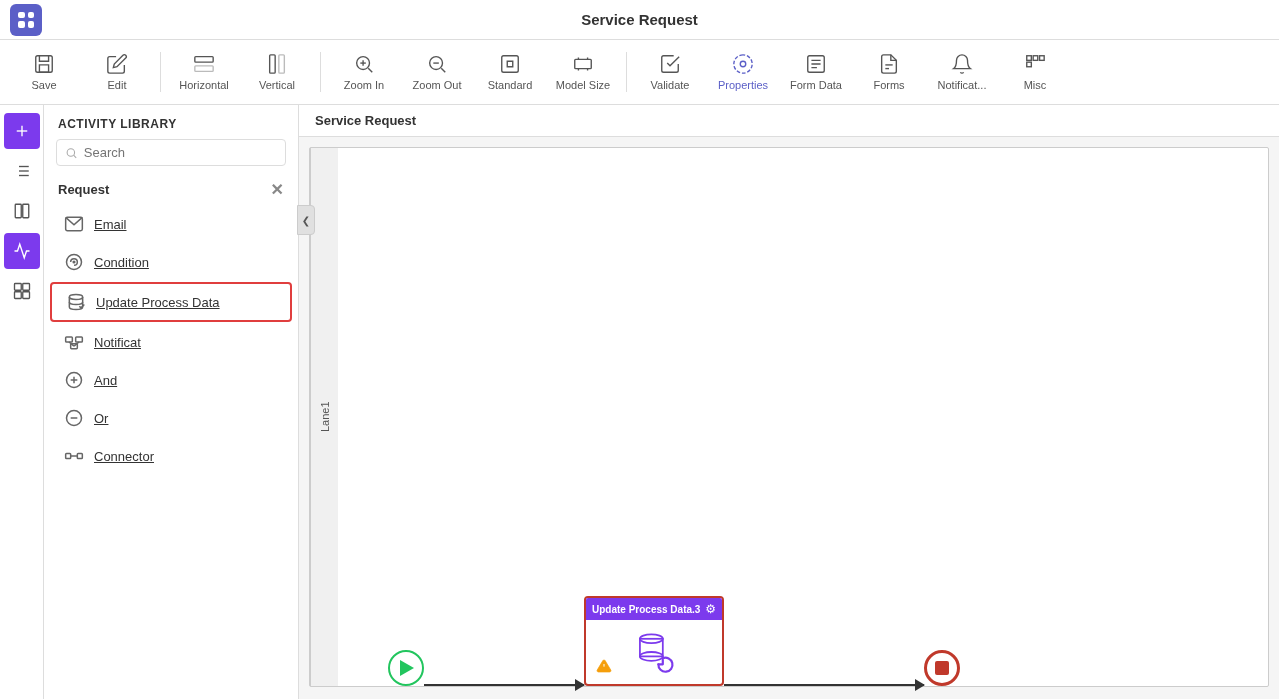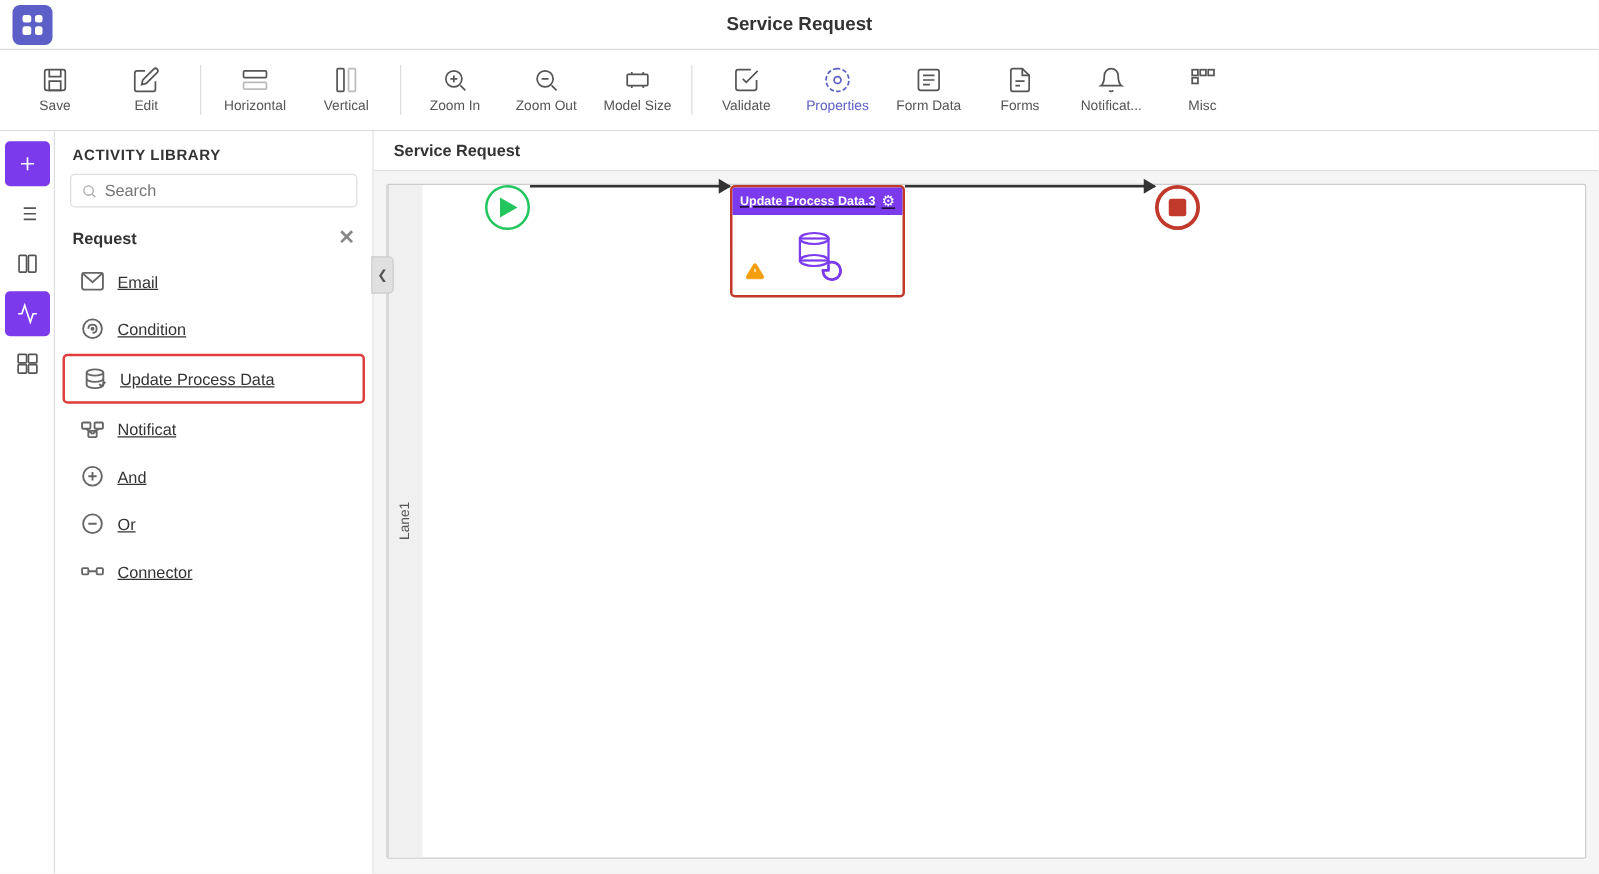--- a/index.html
+++ b/index.html
@@ -214,22 +214,21 @@
     }
 
     
     #flow-container {
       position: absolute;
       left: 38px;
       top: 0;
       right: 0;
       bottom: 0;
       display: flex;
-      align-items: flex-start;
-      text-decoration: underline;
+      align-items: flex-end;
     }
 
     
     .start-event {
       width: 36px;
       height: 36px;
       border-radius: 50%;
       border: 2px solid #22c55e;
       background: #fff;
       display: flex;
@@ -389,20 +388,27 @@
 
   <div class="toolbar-item">
     <svg viewBox="0 0 24 24">
         <circle cx="11" cy="11" r="7"></circle>
         <line x1="21" y1="21" x2="16.65" y2="16.65"></line>
         <line x1="8" y1="11" x2="14" y2="11"></line>
       </svg>
     <span>Zoom Out</span>
   </div>
 
+  <div class="toolbar-item">
+    <svg viewBox="0 0 24 24">
+        <rect x="3" y="3" width="18" height="18" rx="2"></rect>
+        <path d="M9 9h6v6H9z"></path>
+      </svg>
+    <span>Standard</span>
+  </div>
 
   <div class="toolbar-item">
     <svg viewBox="0 0 24 24">
         <rect x="3" y="7" width="18" height="10" rx="1"></rect>
         <path d="M7 7V5m10 2V5M7 17v2m10-2v2"></path>
       </svg>
     <span>Model Size</span>
   </div>
 
   <div class="toolbar-sep"></div>

